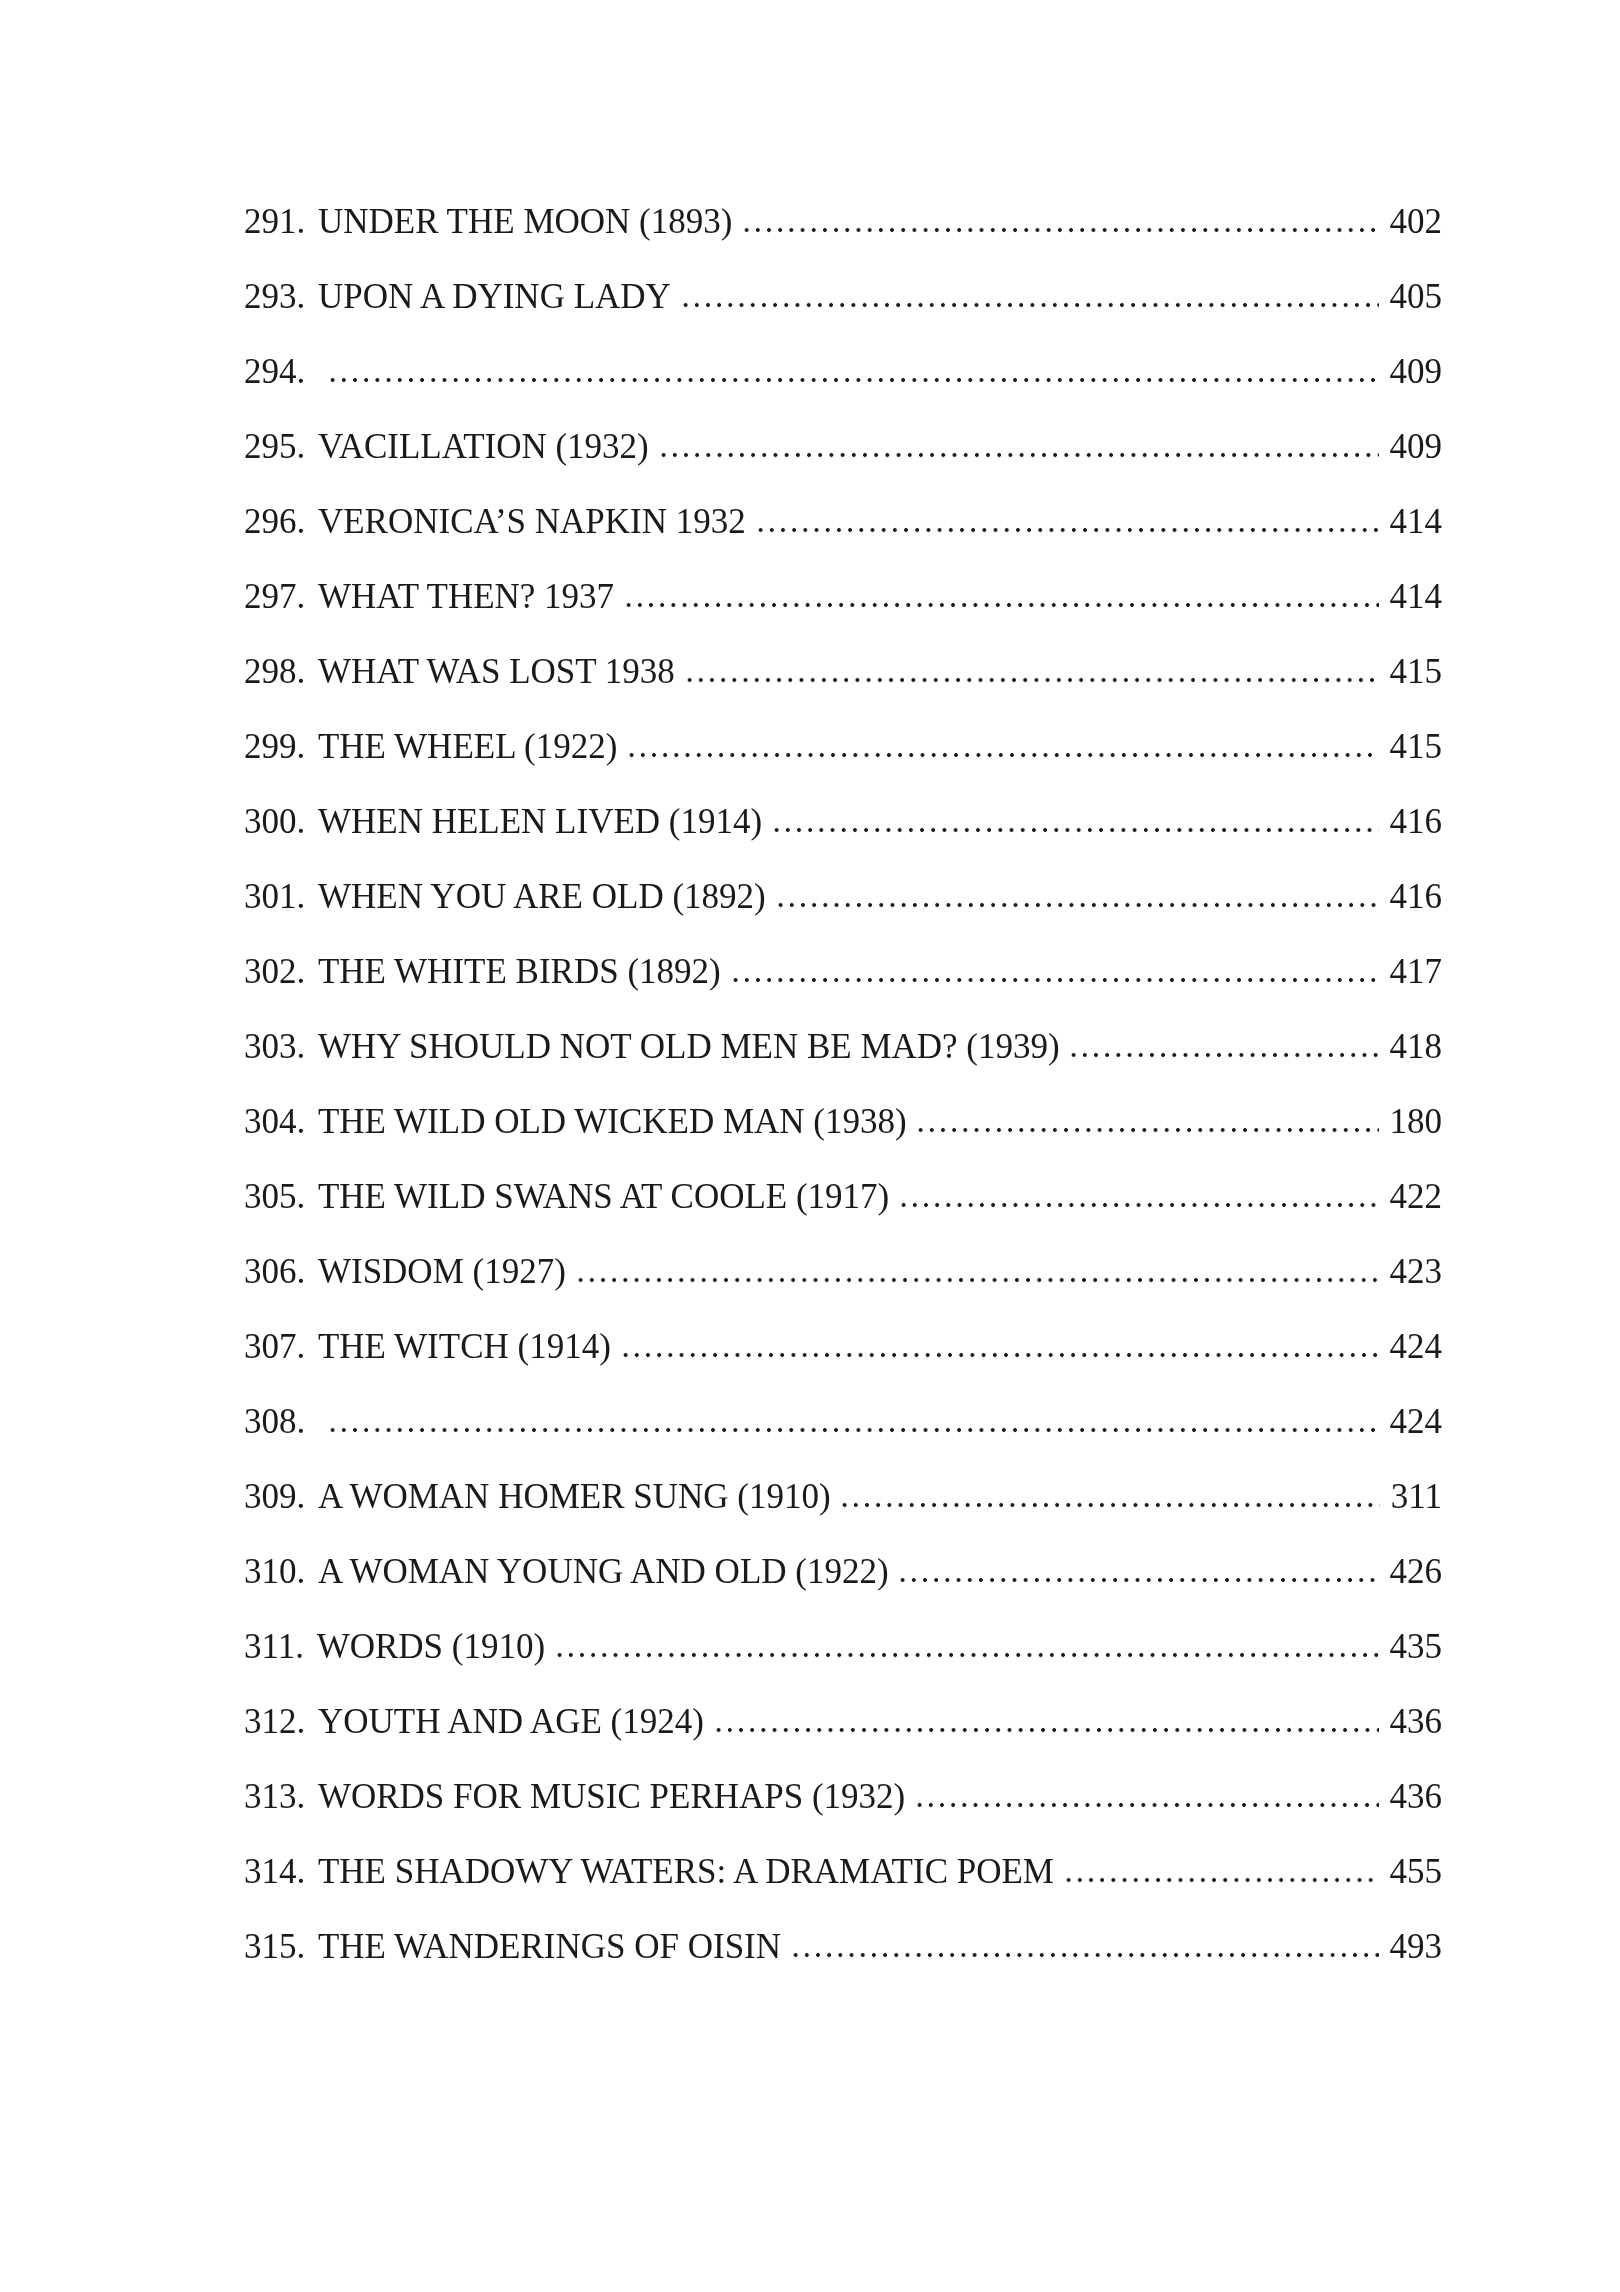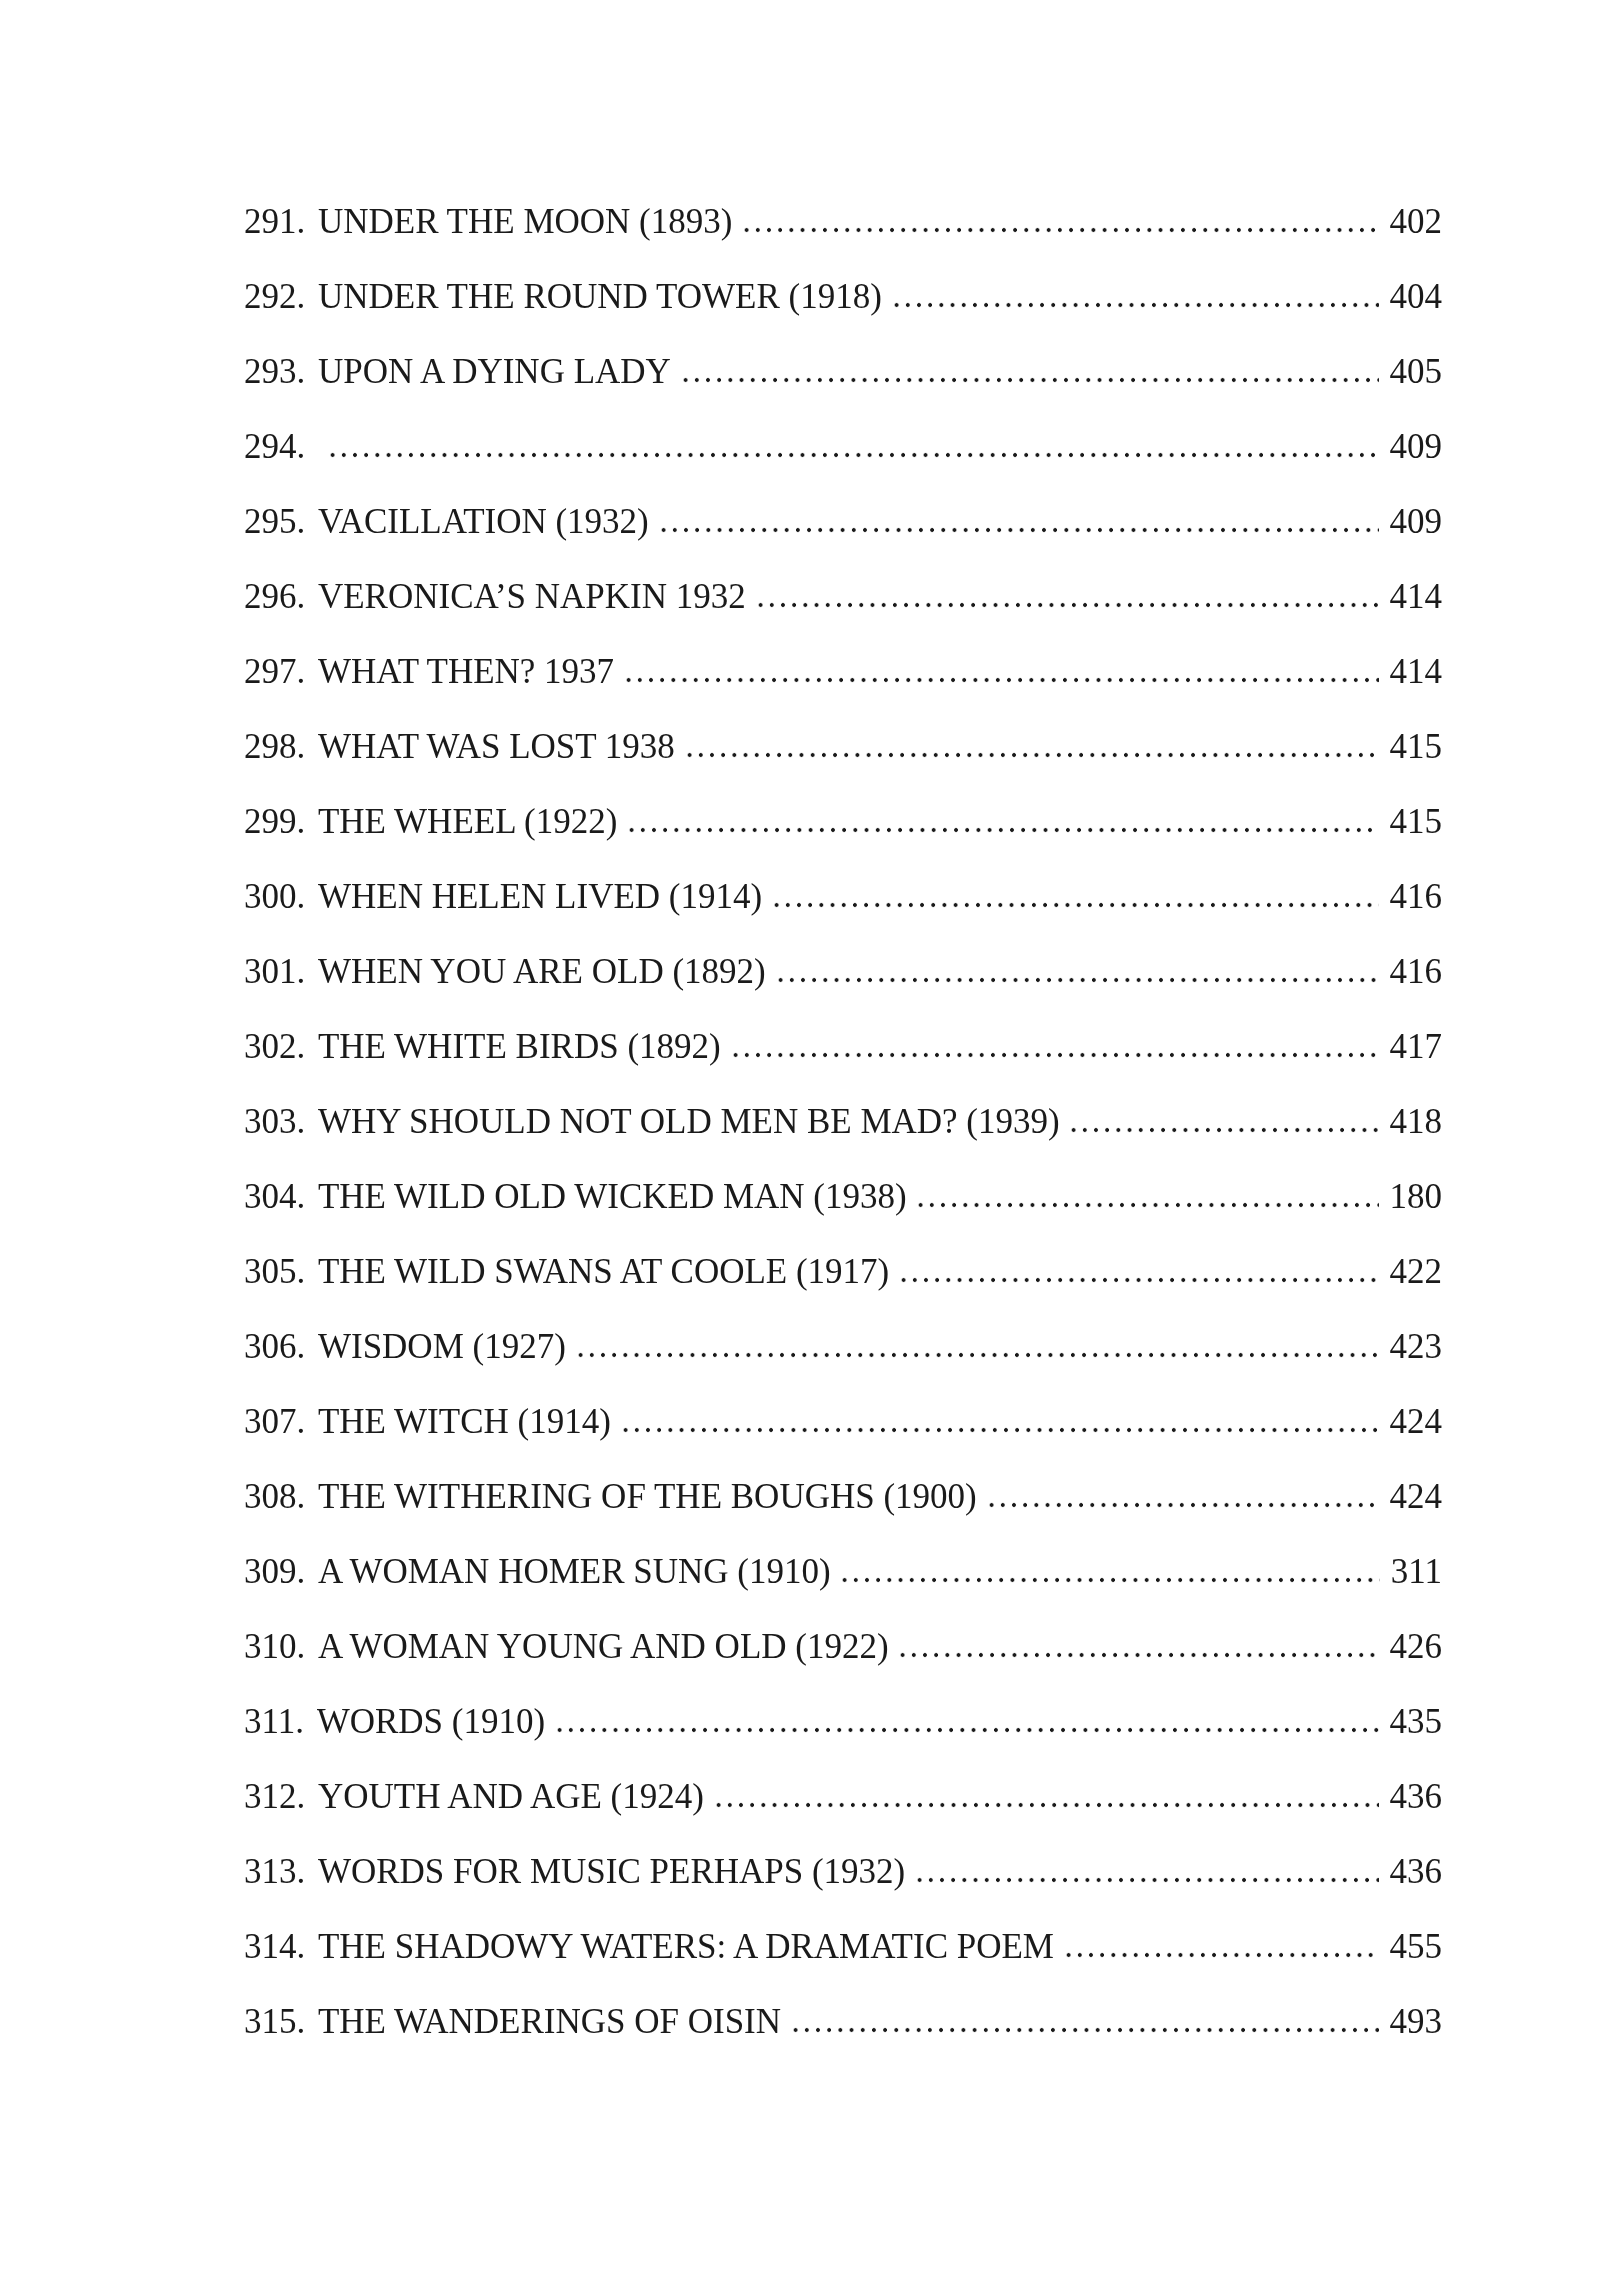--- a/index.html
+++ b/index.html
@@ -60,26 +60,20 @@
 
 <div class="page">
   <div class="toc" style="color: rgb(26, 26, 26);">
   <div class="entry">
     <span class="num">291.</span>
     <span class="title">UNDER THE MOON (1893)</span>
     <span class="leader"></span>
     <span class="pagenum">402</span>
   </div>
 
-  <div class="entry">
-    <span class="num">292.</span>
-    <span class="title">UNDER THE ROUND TOWER (1918)</span>
-    <span class="leader"></span>
-    <span class="pagenum">404</span>
-  </div>
 
   <div class="entry">
     <span class="num">293.</span>
     <span class="title">UPON A DYING LADY</span>
     <span class="leader"></span>
     <span class="pagenum">405</span>
   </div>
 
   <div class="entry">
     <span class="num">294.</span>
@@ -173,21 +167,20 @@
 
   <div class="entry">
     <span class="num">307.</span>
     <span class="title">THE WITCH (1914)</span>
     <span class="leader"></span>
     <span class="pagenum">424</span>
   </div>
 
   <div class="entry">
     <span class="num">308.</span>
-    <span class="title">THE WITHERING OF THE BOUGHS (1900)</span>
     <span class="leader"></span>
     <span class="pagenum">424</span>
   </div>
 
   <div class="entry">
     <span class="num">309.</span>
     <span class="title">A WOMAN HOMER SUNG (1910)</span>
     <span class="leader"></span>
     <span class="pagenum">311</span>
   </div>

